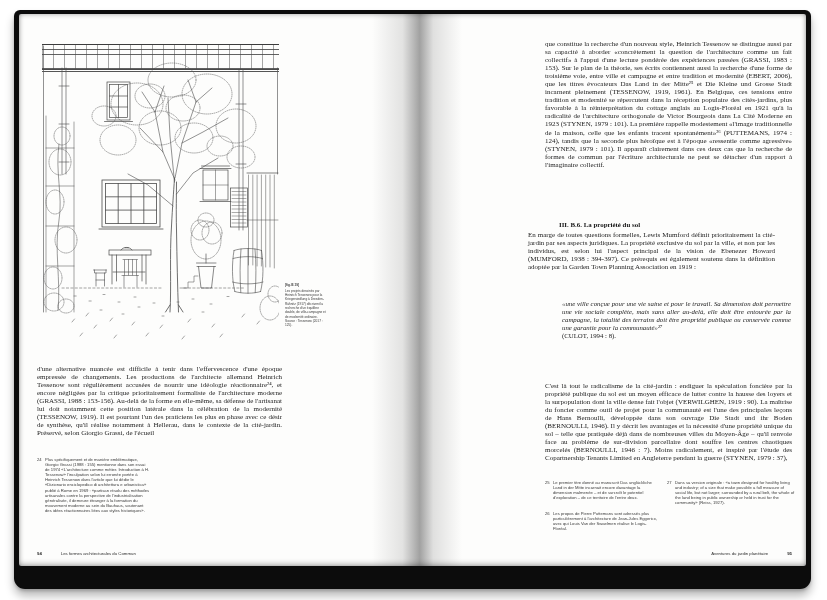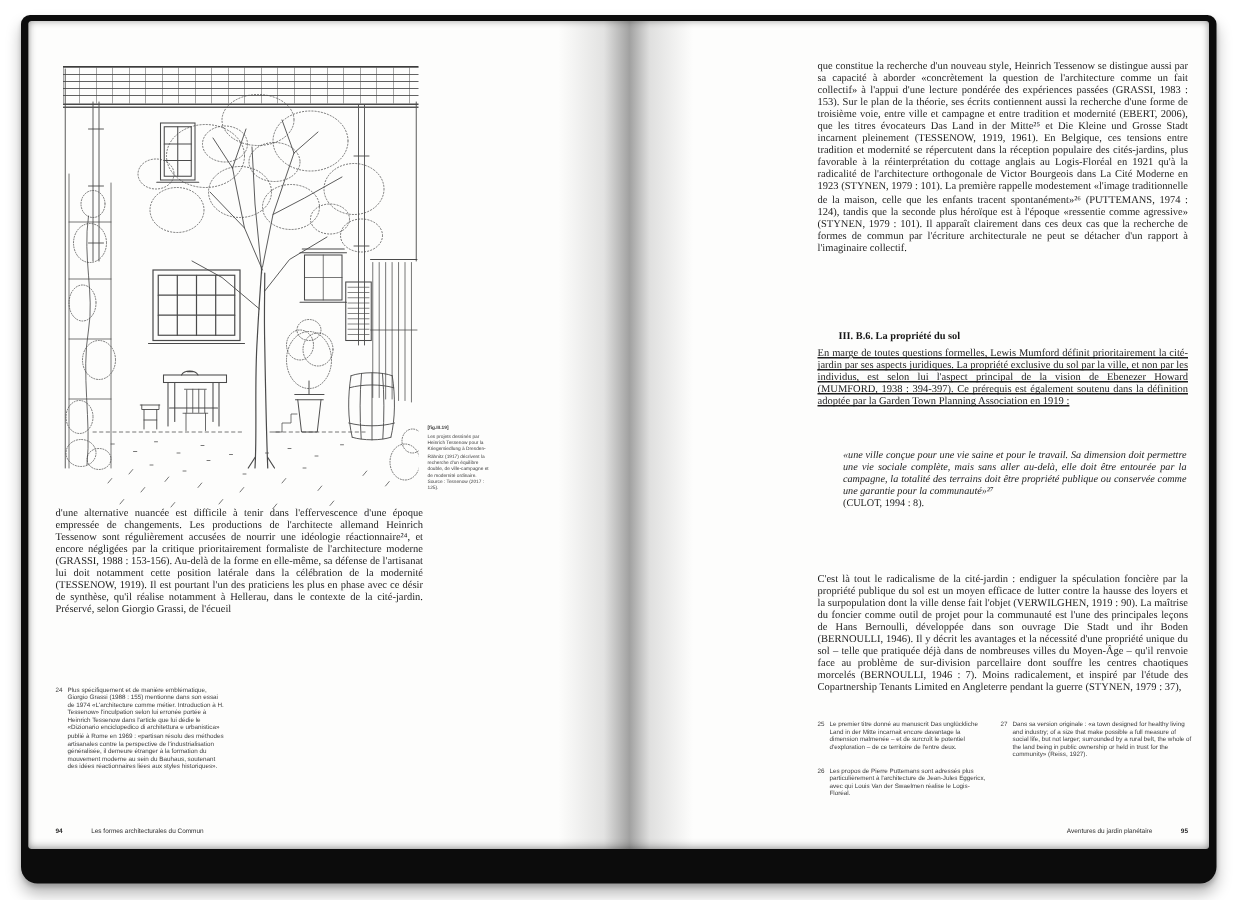--- a/index.html
+++ b/index.html
@@ -28,24 +28,24 @@
           repeating-linear-gradient(0deg, rgba(70,70,70,0.85) 0 0.6px, transparent 0.6px 4.8px),
           repeating-linear-gradient(90deg, rgba(80,80,80,0.5) 0 0.6px, transparent 0.6px 11px);}
   .brick-band::after{content:"";position:absolute;left:0;right:0;bottom:-3px;height:0.8px;background:#555;}
 
   .fig-caption{position:absolute;left:285px;top:283px;width:41px;
         font-family:"Liberation Sans","DejaVu Sans",sans-serif;font-size:3.2px;line-height:4.3px;color:#3a3a3a;}
   .fig-caption .tag{font-weight:700;margin-bottom:1.5px;}
 
   
   .serifblock{position:absolute;text-align:justify;font-size:7px;line-height:8.05px;color:#1c1c1c;}
-  .left-body{left:37px;top:338px;width:245px;}
+  .left-body{left:37px;top:365px;width:245px;}
   .rp1{left:545px;top:40px;width:247px;}
   .rheading{position:absolute;left:559px;top:221px;font-size:6.9px;font-weight:700;color:#161616;}
-  .rp2{left:545px;top:231px;width:247px;text-decoration:underline;}
+  .rp2{left:528px;top:231px;width:247px;}
   .rquote{left:562px;top:300px;width:229px;font-size:6.8px;line-height:8.1px;font-style:italic;}
   .rquote .qref{font-style:normal;}
   .rp3{left:545px;top:382px;width:247px;}
 
   
   .fnote{position:absolute;display:flex;font-family:"Liberation Sans","DejaVu Sans",sans-serif;
          font-size:4.2px;line-height:5.1px;color:#3a3a3a;}
   .fnote .num{flex:none;width:8px;}
   .fnote .txt{flex:1;}
   .fn24{left:37px;top:457px;width:114px;}

